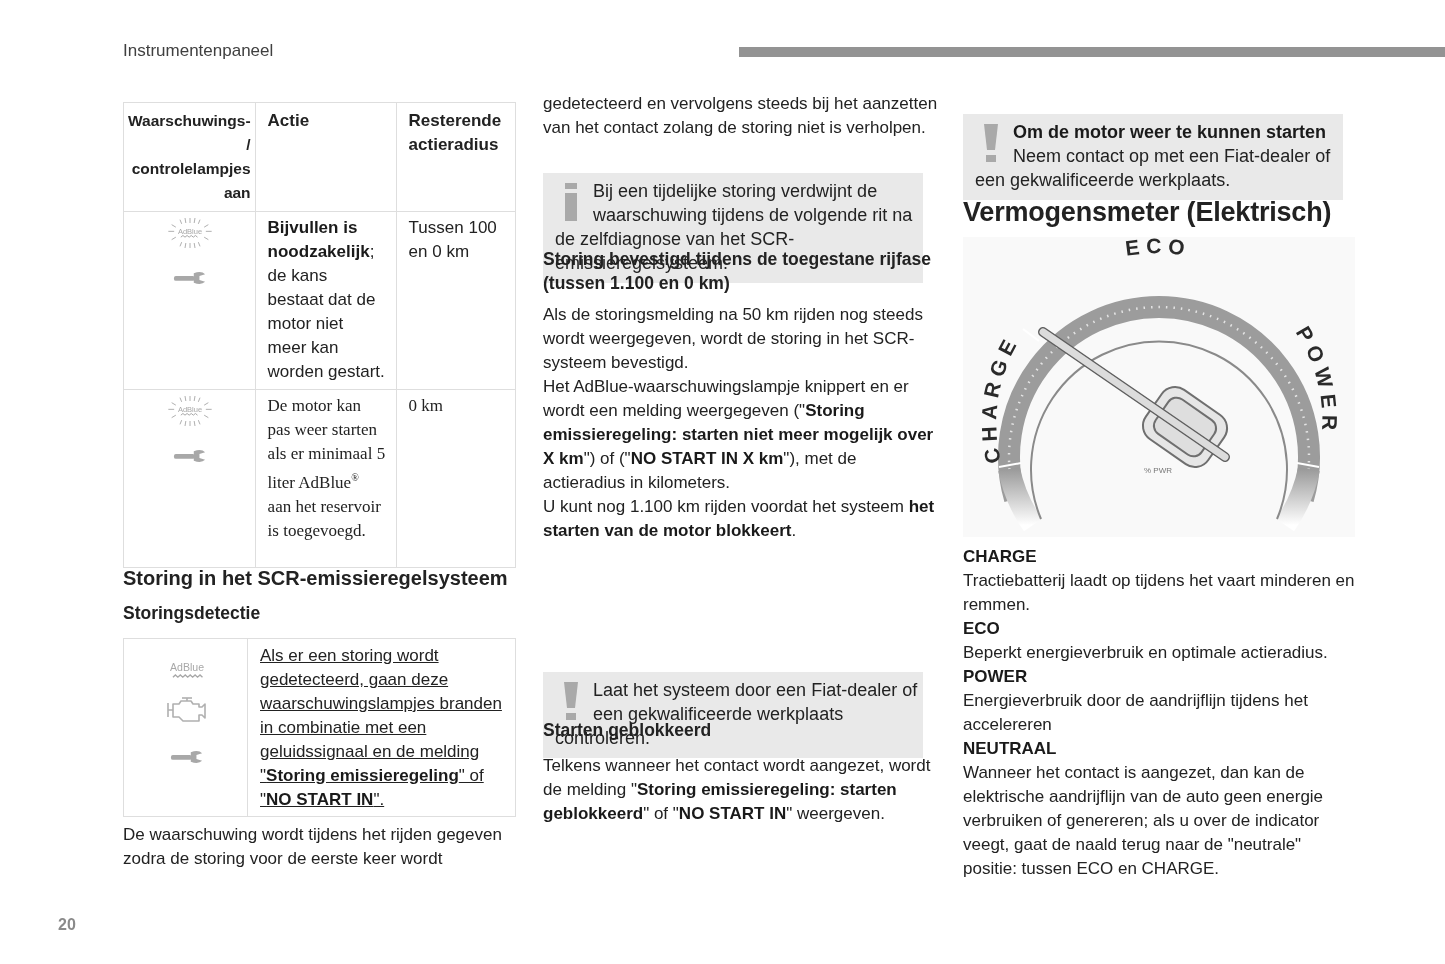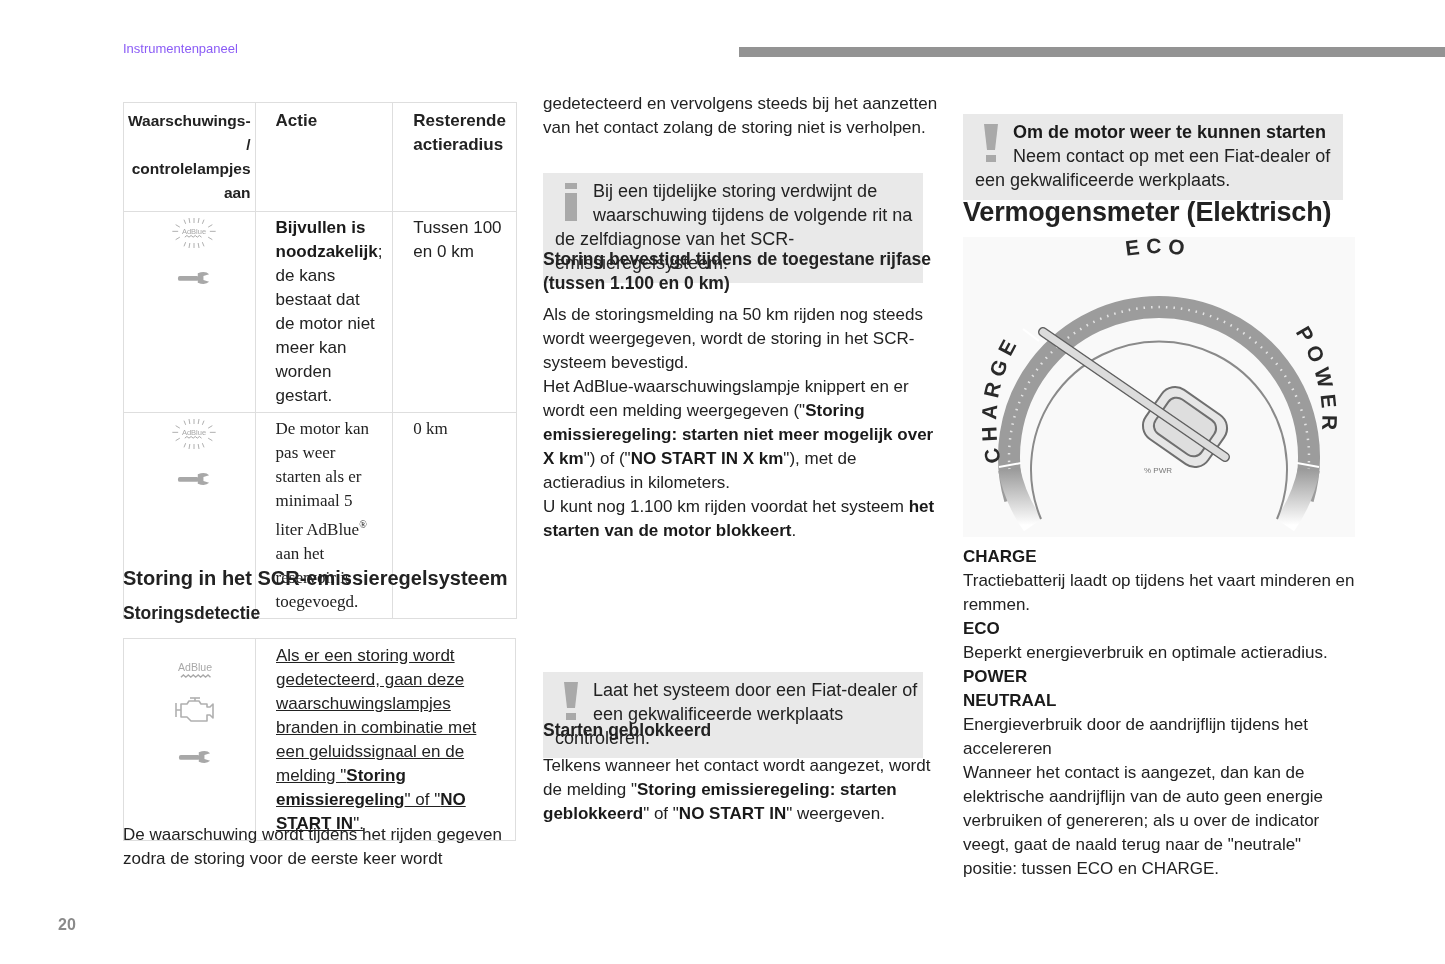--- a/index.html
+++ b/index.html
@@ -1,33 +1,33 @@
 <!DOCTYPE html>
 <html><head>
 <meta charset="utf-8">
 <style>
   html, body { margin: 0; padding: 0; background: #ffffff; }
   body {
     width: 1445px; height: 964px; position: relative; overflow: hidden;
     font-family: "Liberation Sans", sans-serif; color: #222222;
   }
-  .running-head { position: absolute; left: 123px; top: 41px; font-size: 13px; color: #8b5cf6; }
+  .running-head { position: absolute; left: 123px; top: 41px; font-size: 17px; color: #404040; }
   .header-bar { position: absolute; left: 739px; top: 47px; width: 706px; height: 10px; background: #939393; }
   .page-number { position: absolute; left: 58px; top: 916px; font-size: 16px; font-weight: bold; color: #8a8a8a; }
 
   .col { position: absolute; top: 0; }
   .col1 { left: 123px; width: 393px; }
   .col2 { left: 543px; width: 392px; }
   .col3 { left: 963px; width: 392px; }
 
   p { margin: 0; font-size: 17px; line-height: 24px; }
   b { font-weight: bold; color: #1a1a1a; }
 
   table.warn { border-collapse: collapse; width: 393px; font-size: 17px; line-height: 24px; }
-  table.warn td, table.warn th { border: 1.5px solid #dedede; vertical-align: top; padding: 4px 10px 4px 20px; text-align: left; }
+  table.warn td, table.warn th { border: 1.5px solid #dedede; vertical-align: top; padding: 4px 10px 4px 12px; text-align: left; }
   table.warn th { font-weight: bold; }
   table.warn th.c1 { font-size: 15.5px; text-align: right; padding: 6px 4px; width: 115px; line-height: 24px; }
   table.warn th.c2 { width: 118px; padding-top: 6px; }
   table.warn th.c3 { padding-top: 6px; }
   td.iconcell { text-align: center; padding-top: 14px; }
 
   .h2 { font-size: 20px; font-weight: bold; line-height: 26px; }
   .h3 { font-size: 17.5px; font-weight: bold; line-height: 24px; }
   .h1 { font-size: 27px; font-weight: bold; line-height: 34px; letter-spacing: -0.2px; }
 
@@ -252,17 +252,17 @@
       <textPath href="#arc-power">POWER</textPath>
     </text>
   </svg>
 
   <div style="position:absolute; top:545px; left:0; width:395px;">
     <p><b>CHARGE</b></p>
     <p>Tractiebatterij laadt op tijdens het vaart minderen en remmen.</p>
     <p><b>ECO</b></p>
     <p>Beperkt energieverbruik en optimale actieradius.</p>
     <p><b>POWER</b></p>
+    <p>Energieverbruik door de aandrijflijn tijdens het accelereren</p>
     <p><b>NEUTRAAL</b></p>
-    <p>Energieverbruik door de aandrijflijn tijdens het accelereren</p>
     <p>Wanneer het contact is aangezet, dan kan de elektrische aandrijflijn van de auto geen energie verbruiken of genereren; als u over de indicator veegt, gaat de naald terug naar de "neutrale" positie: tussen ECO en CHARGE.</p>
   </div>
 </div>
 
 </body></html>

